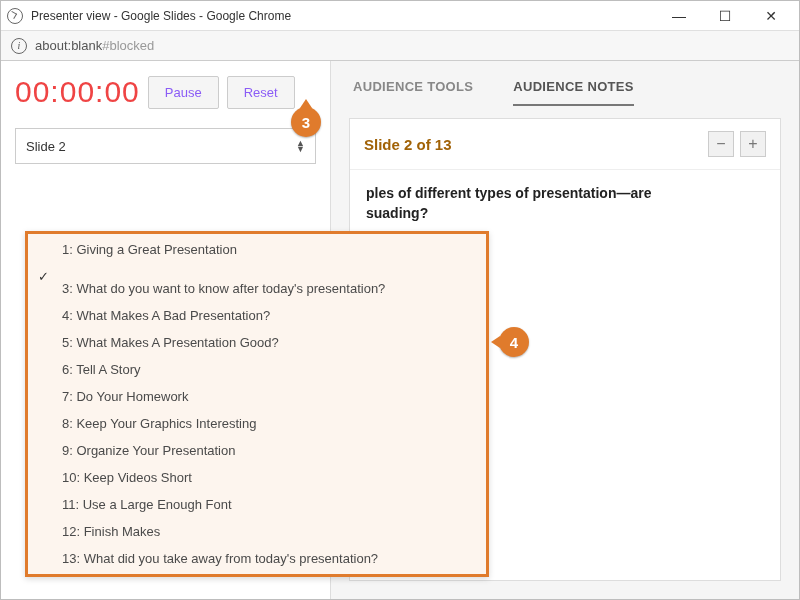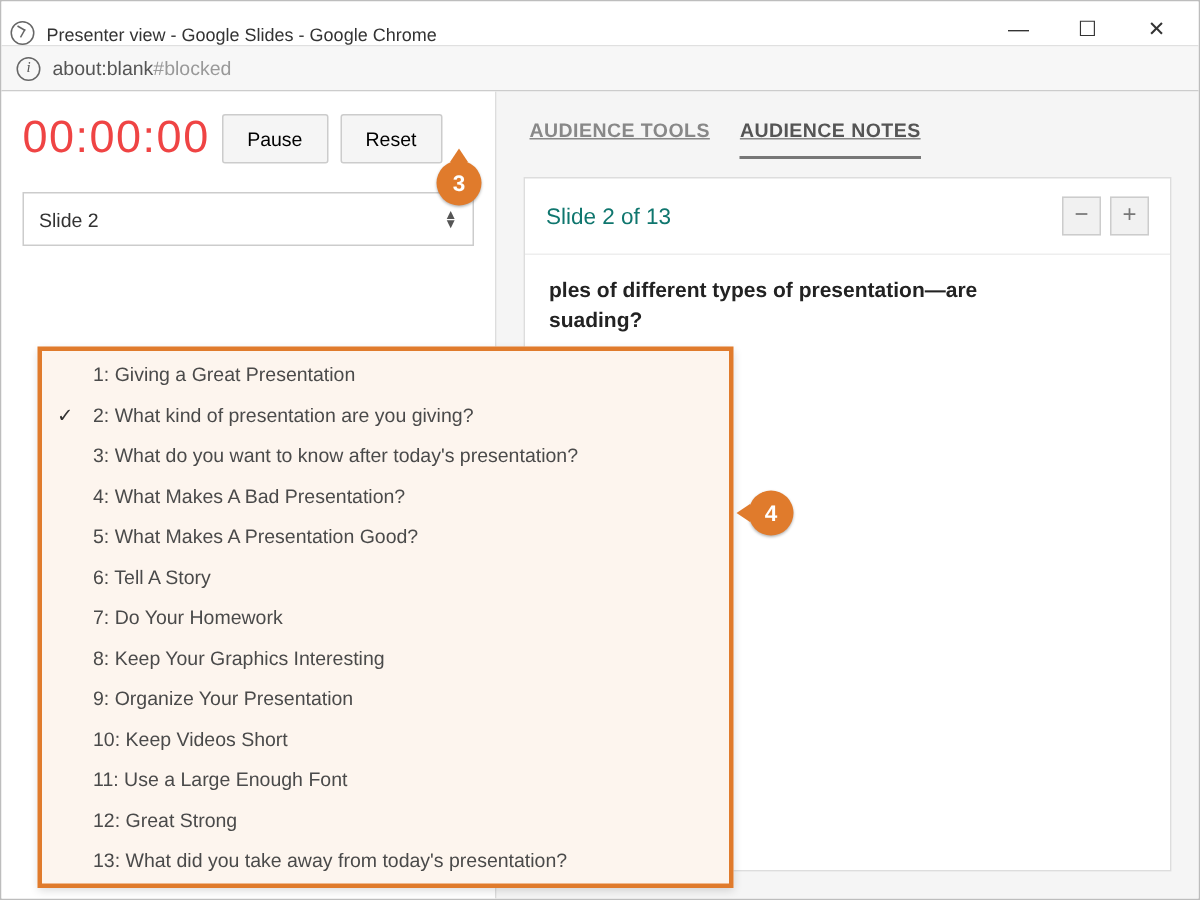--- a/index.html
+++ b/index.html
@@ -1,40 +1,40 @@
 <!DOCTYPE html>
 <html><head>
 <meta charset="utf-8">
 <style>
   * { box-sizing: border-box; margin: 0; padding: 0; font-family: Arial, Helvetica, sans-serif; }
   html, body { width: 800px; height: 600px; overflow: hidden; background: #fff; }
   .window { width: 800px; height: 600px; border: 1px solid #bdbdbd; display: flex; flex-direction: column; background: #fff; }
-  .titlebar { height: 30px; display: flex; align-items: flex-end; background: #fff; border-bottom: 1px solid #e0e0e0; padding: 0 6px; }
+  .titlebar { height: 30px; display: flex; align-items: center; background: #fff; border-bottom: 1px solid #e0e0e0; padding: 0 6px; }
   .titlebar .favicon { width: 16px; height: 16px; border: 1.5px solid #666; border-radius: 50%; margin-right: 8px; position: relative; }
   .titlebar .favicon::after { content: ""; position: absolute; width: 5px; height: 5px; border: 1.5px solid #666; border-left: none; border-bottom: none; top: 3px; left: 2px; transform: rotate(30deg); }
   .titlebar .title { font-size: 12px; color: #333; flex: 1; }
   .win-controls { display: flex; gap: 18px; padding-right: 8px; align-items: center;}
   .win-btn { width: 28px; height: 22px; display:flex; align-items:center; justify-content:center; font-size: 14px; color:#333; cursor:pointer;}
   .addr-bar { height: 30px; display: flex; align-items: center; border-bottom: 1px solid #ccc; background: #f7f7f7; padding: 0 10px; font-size: 13px; color: #555; }
   .addr-bar .info-ic { width:16px; height:16px; border:1.5px solid #666; border-radius:50%; display:flex; align-items:center; justify-content:center; font-size:10px; font-family: Georgia, serif; font-style: italic; margin-right: 8px; color:#555;}
   .addr-bar .url-dim { color: #999; }
   .content { flex:1; display:flex; position: relative; }
   .left-pane { width: 330px; border-right: 1px solid #ddd; background: #fff; padding: 14px 14px; position: relative; }
   .timer-row { display:flex; align-items:center; gap: 8px; }
   .timer { font-size: 30px; color: #ef4444; letter-spacing: 1px; }
-  .btn { border: 1px solid #ccc; background: #f5f5f5; color: #000000; font-size: 13px; padding: 8px 16px; border-radius: 2px; cursor:pointer; }
+  .btn { border: 1px solid #ccc; background: #f5f5f5; color: #8b5cf6; font-size: 13px; padding: 8px 16px; border-radius: 2px; cursor:pointer; }
   .slide-select { margin-top: 19px; border: 1px solid #ccc; height: 36px; display:flex; align-items:center; justify-content:space-between; padding: 0 10px; font-size: 13px; color:#333; cursor:pointer; background:#fff; }
   .stepper-arrows { display:flex; flex-direction:column; line-height:6px; font-size:9px; color:#555;}
   .right-pane { flex:1; display:flex; flex-direction:column; background:#f5f5f5; }
-  .tabs { display:flex; gap: 20px; padding: 18px 22px 0 22px; font-size: 13px; font-weight: 600; color:#888; letter-spacing: .3px; text-decoration: underline;}
+  .tabs { display:flex; gap: 40px; padding: 18px 22px 0 22px; font-size: 13px; font-weight: 600; color:#888; letter-spacing: .3px;}
   .tab { padding-bottom: 10px; cursor:pointer; }
   .tab.active { color:#555; border-bottom: 2px solid #777; }
   .notes-frame { margin: 12px 18px 18px 18px; background:#fff; border:1px solid #ddd; flex:1; display:flex; flex-direction:column; }
   .notes-header { display:flex; align-items:center; justify-content:space-between; padding: 12px 14px; border-bottom:1px solid #eee;}
-  .notes-header h3 { font-size: 15px; color:#0f766e; font-weight:400;}
+  .notes-header h3 { font-size: 15px; color:#a16207; font-weight:700;}
   .zoom-btns { display:flex; gap:6px;}
   .zoom-btn { width:26px; height:26px; border:1px solid #ccc; background:#f1f1f1; color:#777; display:flex; align-items:center; justify-content:center; font-size:16px; cursor:pointer;}
   .notes-body { padding: 14px 16px; font-size: 14px; color:#222; line-height:1.4;}
   
   .dropdown { position:absolute; left: 24px; top: 158px; width: 464px; border: 3px solid #e07b2c; background: #fdf5ee; box-shadow: 0 2px 6px rgba(0,0,0,.15); z-index: 20; padding: 2px 0; margin-top: 12px;}
   .dd-item { display:flex; align-items:center; font-size: 13px; color:#4a4a4a; padding: 6px 14px 6px 34px; position:relative; cursor:pointer;}
   .dd-item .check { position:absolute; left:10px; top: 6px; font-size:13px; color:#333;}
   
   .callout { position:absolute; width:30px; height:30px; background:#e07b2c; color:#fff; font-weight:700; font-size:15px; border-radius:50%; display:flex; align-items:center; justify-content:center; z-index:30; box-shadow: 0 1px 2px rgba(0,0,0,.3);}
   .callout .tail-up { position:absolute; top:-8px; left:50%; transform:translateX(-50%); width:0; height:0; border-left:6px solid transparent; border-right:6px solid transparent; border-bottom:9px solid #e07b2c;}
@@ -93,21 +93,20 @@
 suading?</div>
       </div>
     </div>
 
     <div class="dropdown">
       <div class="dd-item">
           <span>1: Giving a Great Presentation</span>
         </div>
       <div class="dd-item">
           <span class="check">✓</span>
-          <span>2: What kind of presentation are you giving?</span>
         </div>
       <div class="dd-item">
           <span>3: What do you want to know after today's presentation?</span>
         </div>
       <div class="dd-item">
           <span>4: What Makes A Bad Presentation?</span>
         </div>
       <div class="dd-item">
           <span>5: What Makes A Presentation Good?</span>
         </div>
@@ -123,21 +122,21 @@
       <div class="dd-item">
           <span>9: Organize Your Presentation</span>
         </div>
       <div class="dd-item">
           <span>10: Keep Videos Short</span>
         </div>
       <div class="dd-item">
           <span>11: Use a Large Enough Font</span>
         </div>
       <div class="dd-item">
-          <span>12: Great Strong</span>
+          <span>12: Finish Makes</span>
         </div>
       <div class="dd-item">
           <span>13: What did you take away from today's presentation?</span>
         </div>
     </div>
 
     <div class="callout" style="left: 290px; top: 46px;">
       <div class="tail-up"></div>
       <span>3</span>
     </div>

